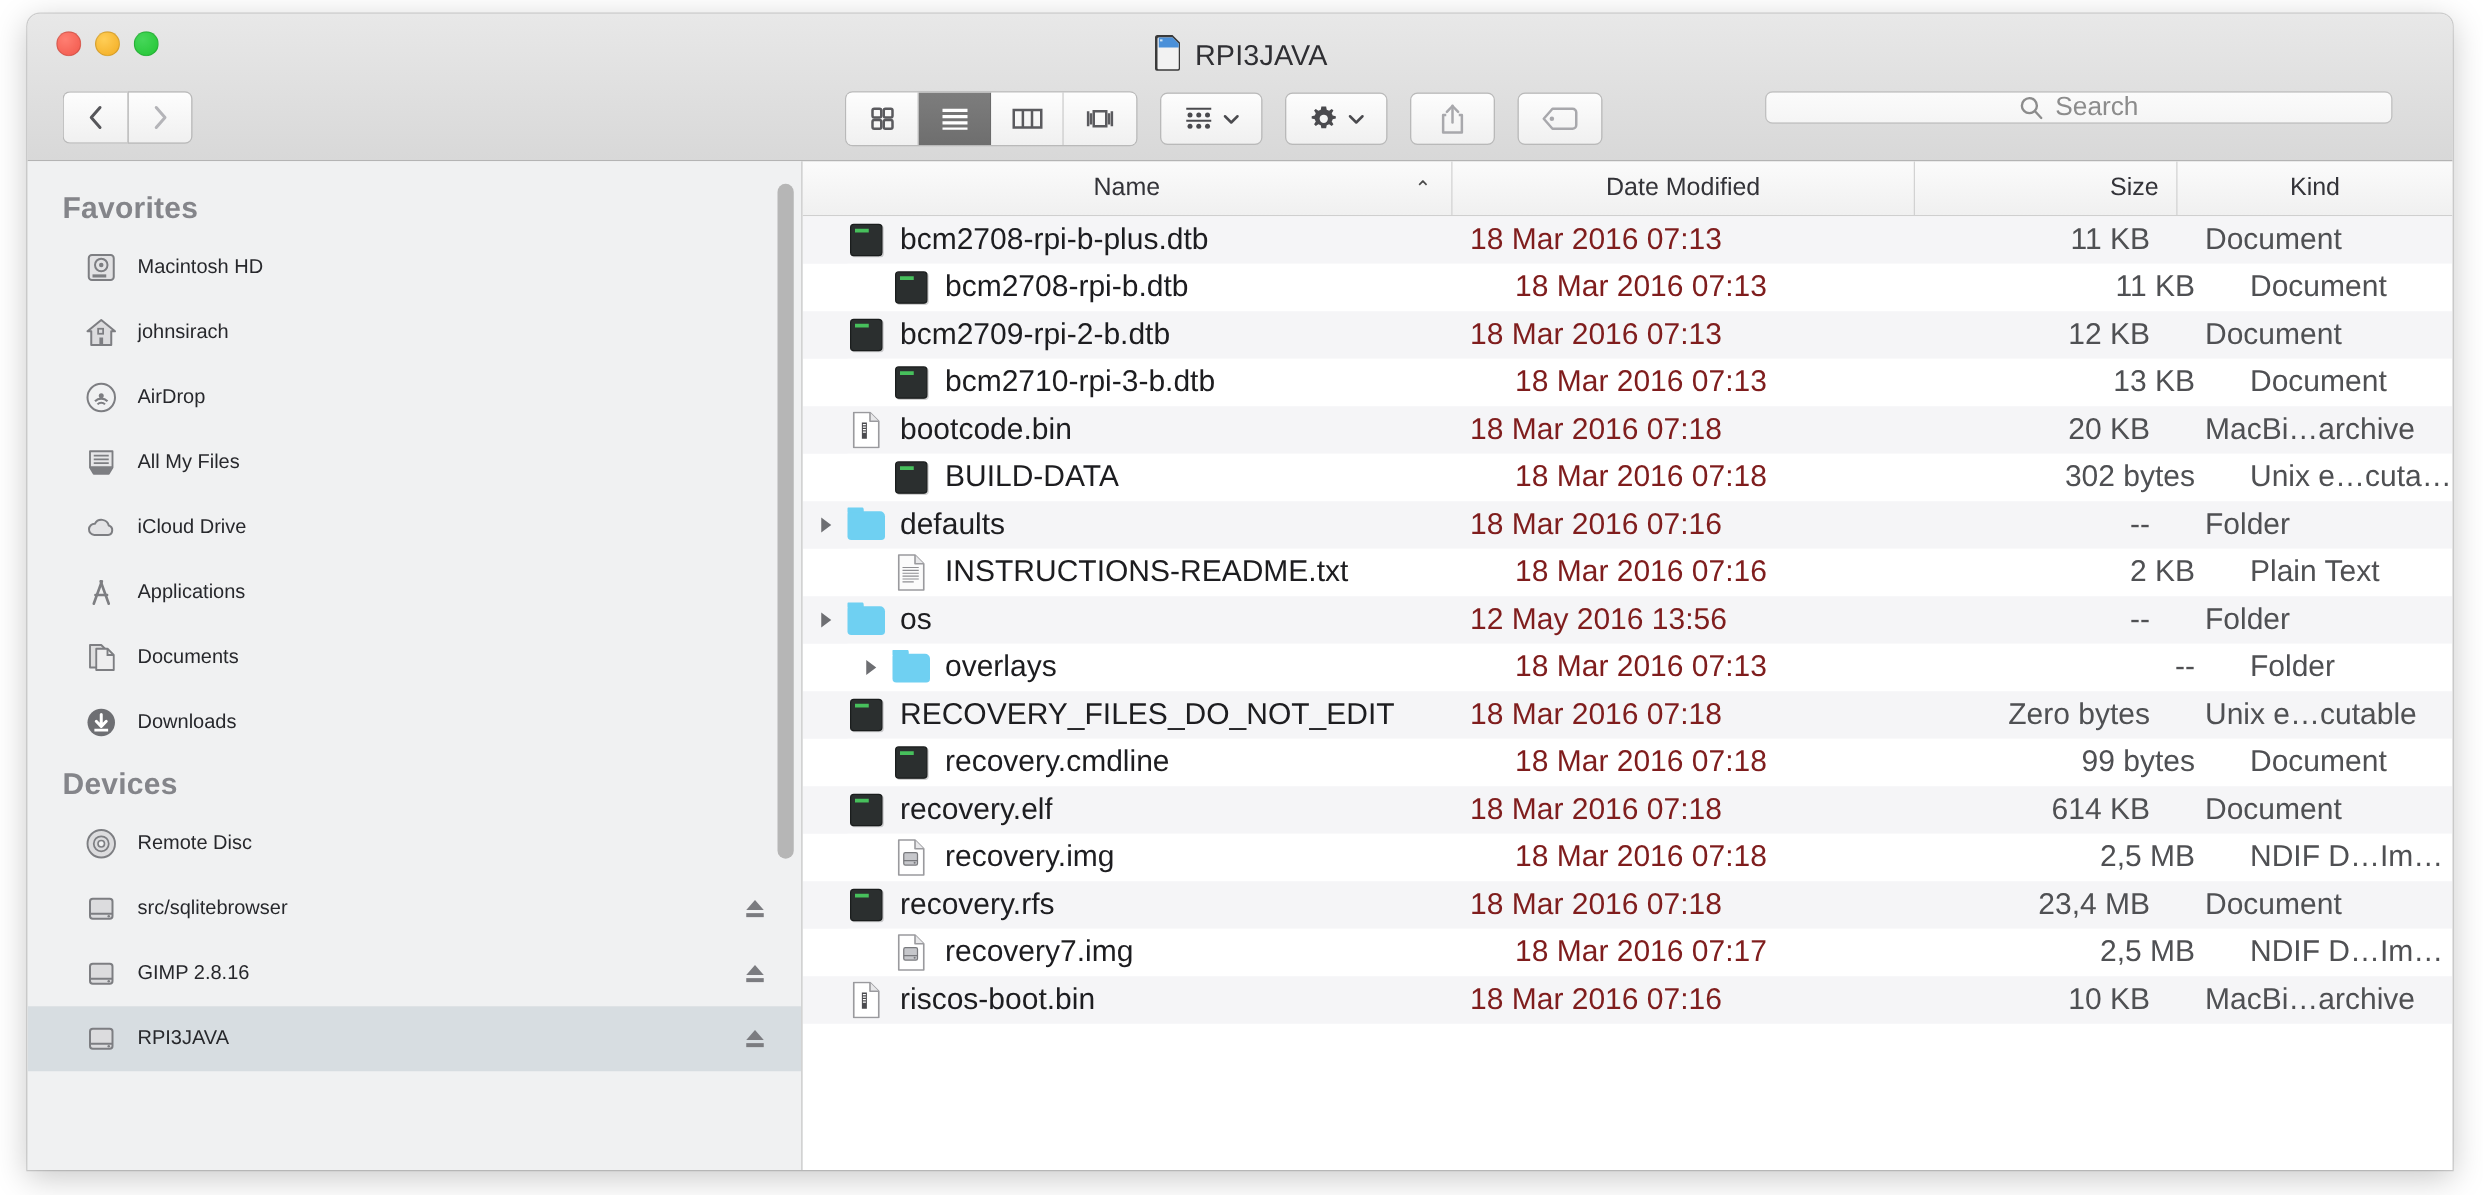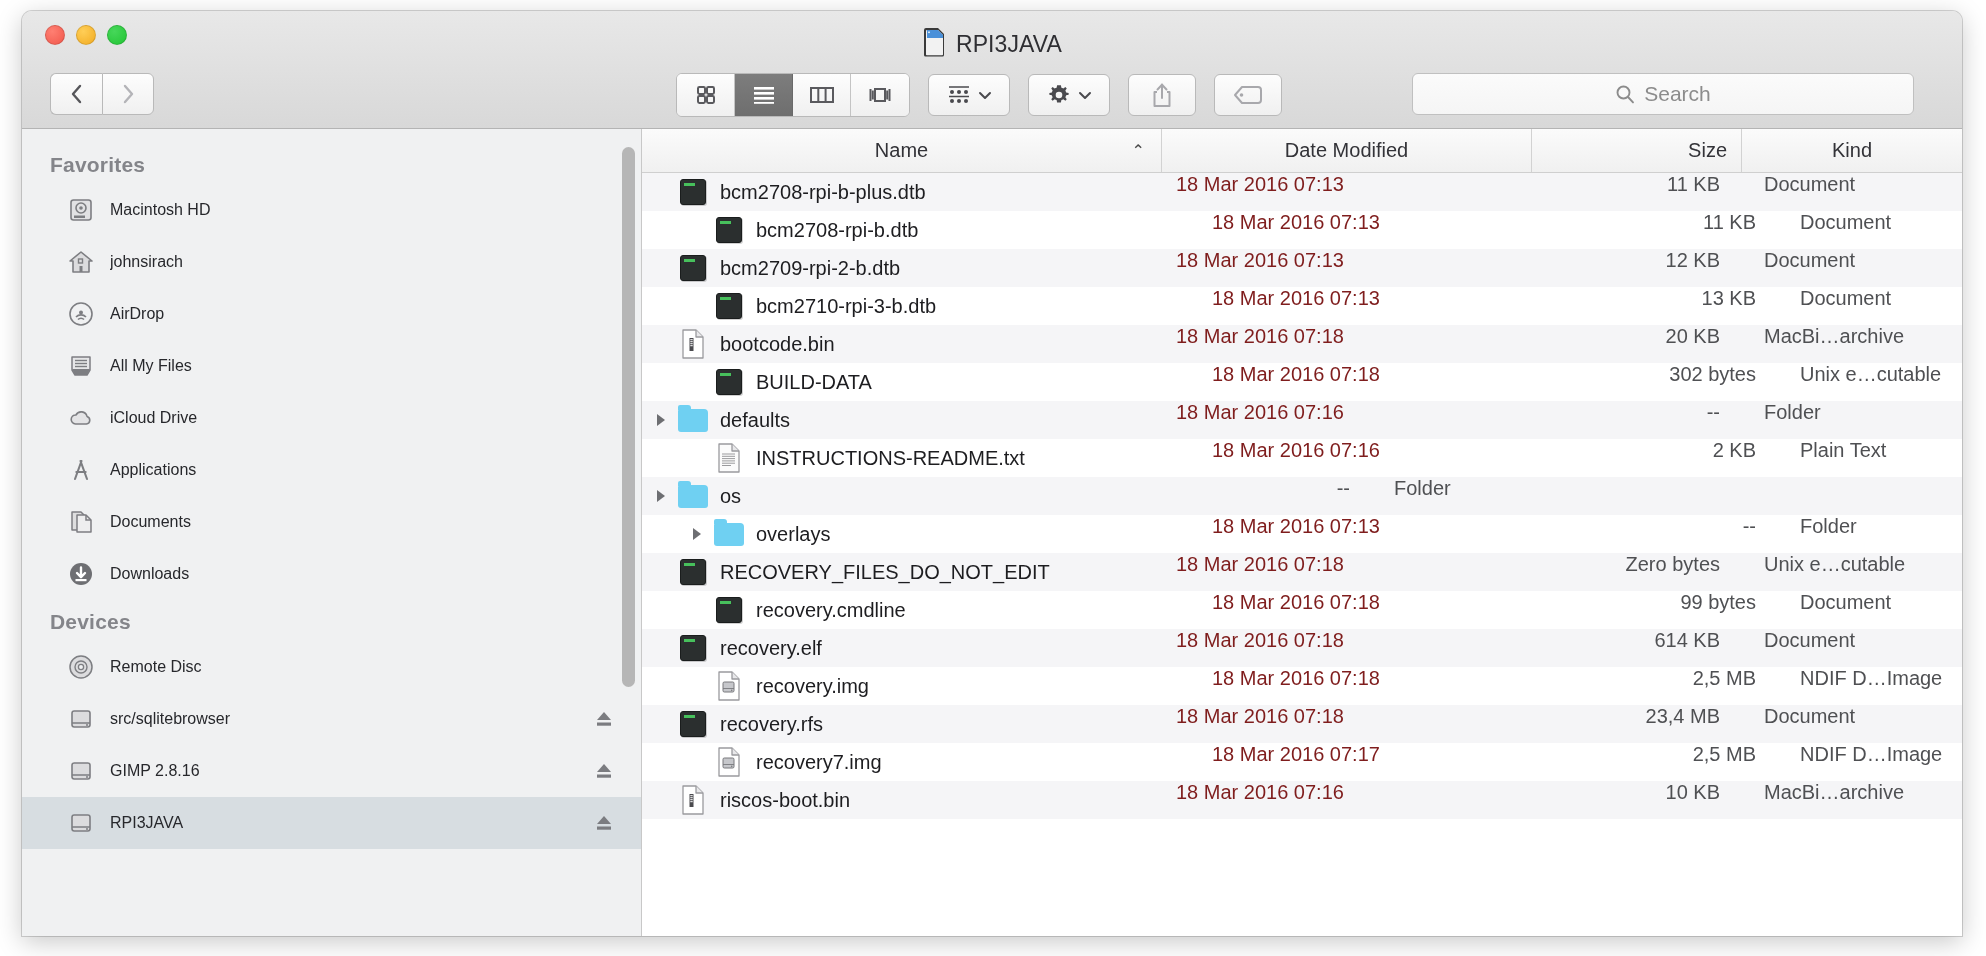--- a/index.html
+++ b/index.html
@@ -115,21 +115,21 @@
     border-radius: 6px;
     background: linear-gradient(to bottom, #fdfdfd, #f0f0f0);
   }
   .tb-btn.wide { width: 82px; }
   .tb-btn.plain { width: 68px; }
 
   
   #search-field {
     position: absolute;
     right: 48px; top: 62px;
-    width: 502px; height: 42px;
+    width: 502px; height: 26px;
     border: 1px solid #c0c0c0;
     border-radius: 6px;
     background: linear-gradient(to bottom, #fbfbfb, #f5f5f5);
     display: flex; align-items: center; justify-content: center;
     gap: 9px;
   }
   #search-field .ph {
     font-size: 21px;
     color: #8c8c8c;
   }
@@ -145,21 +145,21 @@
   #sidebar {
     position: relative;
     width: 620px;
     flex: 0 0 620px;
     background: #f0f1f2;
     border-right: 1px solid #c8c8c8;
     padding-top: 14px;
     overflow: hidden;
   }
   .sb-header {
-    font-size: 21px;
+    font-size: 24px;
     font-weight: bold;
     color: #84858a;
     padding: 10px 0 7px 28px;
     letter-spacing: 0.2px;
   }
   .sb-item {
     display: flex;
     align-items: center;
     height: 52px;
     padding-left: 46px;
@@ -230,21 +230,22 @@
     position: absolute;
     right: 16px;
     font-size: 16px;
     color: #4a4a4a;
   }
 
   #file-rows { flex: 1; overflow: hidden; }
   .file-row {
     display: flex;
     height: 38px;
-    font-size: 20px;
+    align-items: center;
+    font-size: 24px;
     color: #1d1d20;
   }
   .file-row.odd  { background: #f5f5f7; }
   .file-row.even { background: #ffffff; margin-left: 36px; }
 
   .cell-name {
     flex: 0 0 520px;
     display: flex;
     align-items: center;
     padding-left: 4px;
@@ -736,20 +737,21 @@
               <span class="disclosure">
                 <svg width="14" height="16" viewBox="0 0 14 16">
                   <polygon points="3,2 11,8 3,14" fill="#6d6e72"></polygon>
                 </svg>
               </span>
               <span class="row-icon">
                 <span class="icon-folder"></span>
               </span>
               <span class="name-text">os</span>
             </div>
+            <div class="cell-date">12 May 2016 13:56</div>
             <div class="cell-size">--</div>
             <div class="cell-kind">Folder</div>
           </div>
           <div class="file-row even">
             <div class="cell-name">
               <span class="disclosure">
                 <svg width="14" height="16" viewBox="0 0 14 16">
                   <polygon points="3,2 11,8 3,14" fill="#6d6e72"></polygon>
                 </svg>
               </span>

